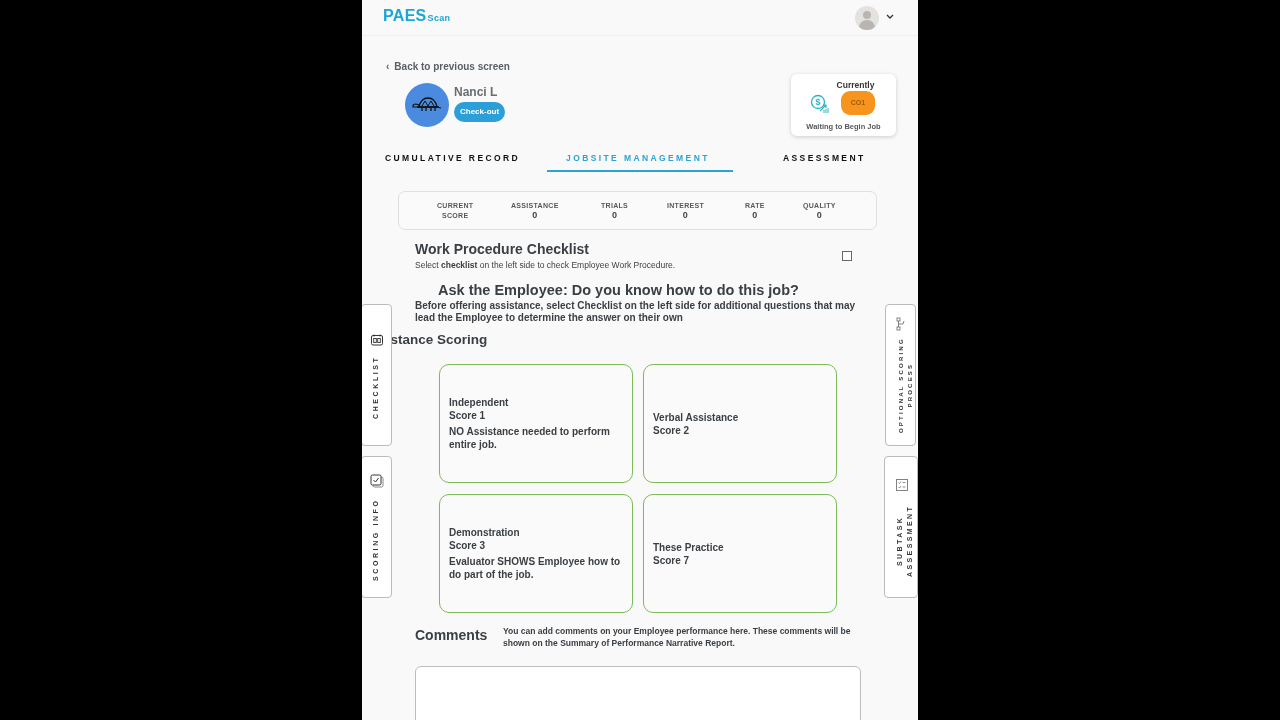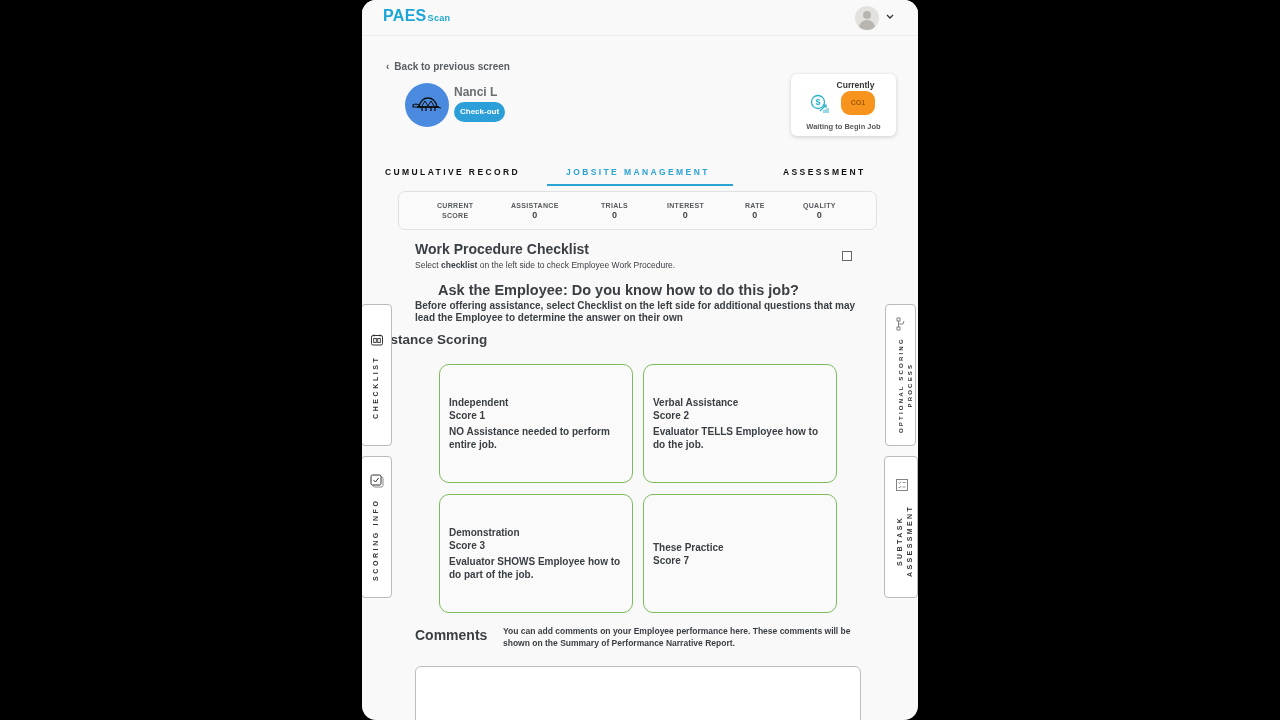--- a/index.html
+++ b/index.html
@@ -1,38 +1,38 @@
 <!DOCTYPE html>
 <html><head>
 <meta charset="utf-8">
 <style>
   * { box-sizing: border-box; margin: 0; padding: 0; }
   html, body { width: 1280px; height: 720px; background: #000; overflow: hidden; font-family: "Liberation Sans", "DejaVu Sans", sans-serif; }
-  .app { position: absolute; left: 362px; top: 0; width: 556px; height: 720px; background: #f9f9f9; overflow: hidden; color: #3a3f44; border-radius: 14px; }
+  .app { position: absolute; left: 362px; top: 0; width: 556px; height: 720px; background: #f9f9f9; overflow: hidden; color: #3a3f44; }
   .topbar { position: absolute; left: 0; top: 0; width: 556px; height: 36px; background: #f9f9f9; border-bottom: 1px solid #efefef; }
   .logo { position: absolute; left: 21px; top: 7px; font-weight: 900; color: #1aa6d6; font-size: 16px; letter-spacing: 0.3px; }
   .logo .scan { font-size: 9px; font-weight: 700; margin-left: 1px; }
   .avatar { position: absolute; left: 493px; top: 6px; width: 24px; height: 24px; border-radius: 50%; background: #e4e2df; overflow: hidden; }
   .avatar .head { position: absolute; left: 8px; top: 5px; width: 8px; height: 8px; border-radius: 50%; background: #b9b6b1; }
   .avatar .body { position: absolute; left: 4px; top: 14px; width: 16px; height: 12px; border-radius: 8px 8px 0 0; background: #b9b6b1; }
   .avatar-chev { position: absolute; left: 524px; top: 12px; font-size: 9px; color: #333; }
 
   .back { position: absolute; left: 24px; top: 61px; font-size: 10px; font-weight: 700; color: #5a5f65; cursor: pointer; }
   .back .chev { margin-right: 5px; font-size: 10px; }
   .emp-avatar { position: absolute; left: 43px; top: 83px; width: 44px; height: 44px; border-radius: 50%; background: #4a8be0; display: flex; align-items: center; justify-content: center; }
   .emp-name { position: absolute; left: 92px; top: 85px; font-size: 12px; font-weight: 700; color: #6a6d70; }
   .checkout { position: absolute; left: 92px; top: 102px; height: 20px; padding: 0 6px; border-radius: 10px; background: #2c9fd9; color: #fff; font-size: 8px; font-weight: 700; line-height: 20px; }
 
   .currently { position: absolute; left: 429px; top: 74px; width: 105px; height: 62px; background: #fff; border-radius: 6px; box-shadow: 0 1px 4px rgba(0,0,0,0.18); }
   .currently .title { position: absolute; top: 6px; width: 100%; text-align: center; font-size: 8.5px; font-weight: 700; color: #333; margin-left: 12px; }
   .currently .icon { position: absolute; left: 19px; top: 20px; }
   .currently .badge { position: absolute; left: 50px; top: 17px; width: 34px; height: 24px; border-radius: 9px; background: #f7941d; color: #a35a00; font-size: 7px; font-weight: 700; text-align: center; line-height: 24px; }
   .currently .status { position: absolute; top: 48px; width: 100%; text-align: center; font-size: 7.5px; font-weight: 700; color: #55585c; }
 
-  .tabs { position: absolute; left: 0; top: 150px; width: 672px; height: 24px; margin-top: 14px; }
+  .tabs { position: absolute; left: 0; top: 150px; width: 672px; height: 24px; }
   .tab { position: absolute; top: 3px; font-size: 8.5px; font-weight: 900; letter-spacing: 2.4px; color: #111; cursor: pointer; }
   .tab.active { color: #2aa3d5; }
   .tab-underline { position: absolute; left: 185px; top: 20px; width: 186px; height: 2px; background: #2aa3d5; }
 
   .scorebar { position: absolute; left: 36px; top: 191px; width: 479px; height: 39px; border: 1px solid #e0e0e0; border-radius: 7px; background: #fafafa; }
   .score-col { position: absolute; top: 9px; text-align: center; font-size: 7px; font-weight: 700; color: #55595d; letter-spacing: 0.3px; line-height: 9.5px; }
   .score-col .v { font-size: 9px; color: #444; }
 
   .wpc-title { position: absolute; left: 53px; top: 241px; font-size: 14px; font-weight: 700; color: #3a3f44; }
   .wpc-sub { position: absolute; left: 53px; top: 260px; font-size: 8.5px; color: #3a3f44; }
@@ -149,21 +149,20 @@
   <div class="as-title">Assistance Scoring</div>
 
   <div class="card" style="left:77px; top:364px">
     <div class="n">Independent</div>
     <div class="n">Score 1</div>
     <div class="d">NO Assistance needed to perform entire job.</div>
   </div>
   <div class="card" style="left:281px; top:364px">
     <div class="n">Verbal Assistance</div>
     <div class="n">Score 2</div>
-    <div class="d">Evaluator TELLS Employee how to do the job.</div>
   </div>
   <div class="card" style="left:77px; top:494px">
     <div class="n">Demonstration</div>
     <div class="n">Score 3</div>
     <div class="d">Evaluator SHOWS Employee how to do part of the job.</div>
   </div>
   <div class="card" style="left:281px; top:494px">
     <div class="n">These Practice</div>
     <div class="n">Score 7</div>
   </div>

